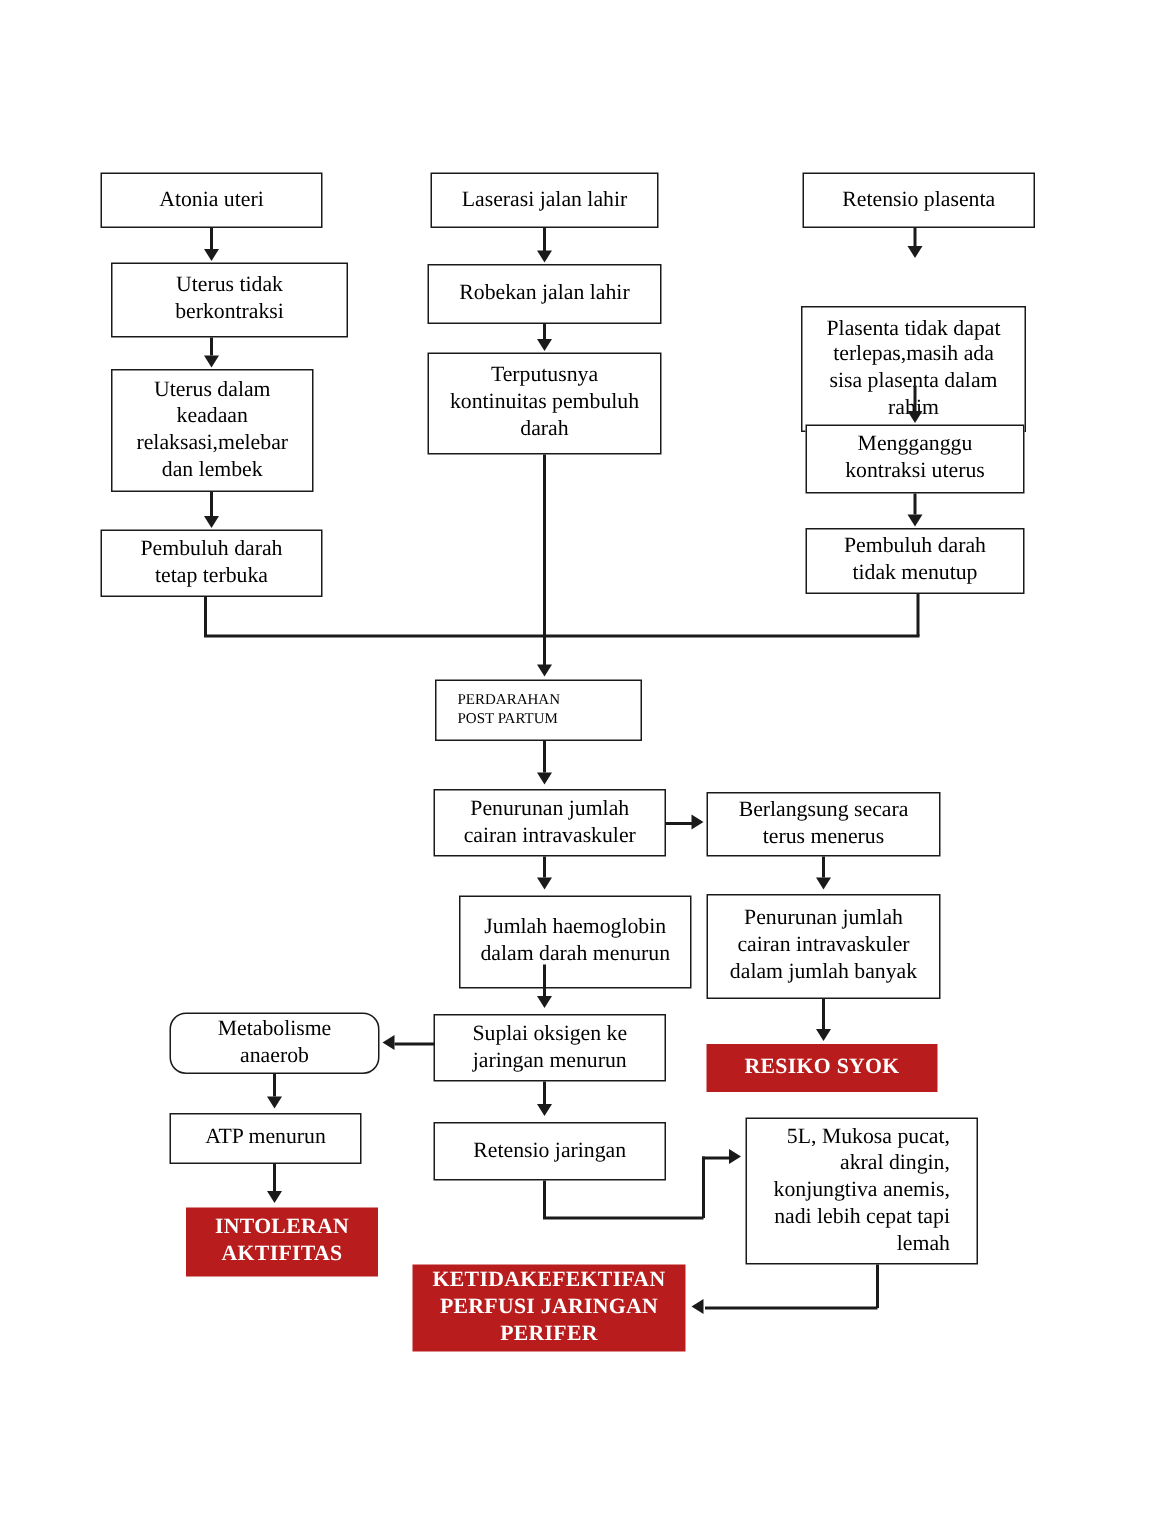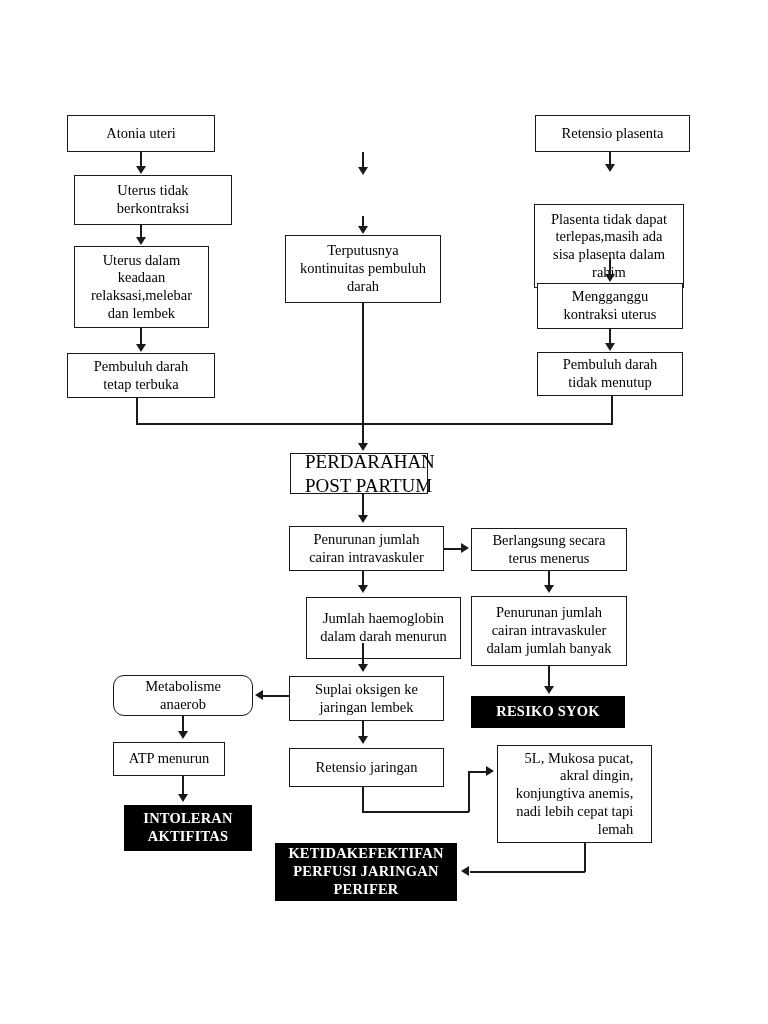--- a/index.html
+++ b/index.html
@@ -32,28 +32,28 @@
     font-size: 14.5px;
     padding: 2px 4px;
     white-space: pre-line;
   }
   .node.left-align {
     justify-content: flex-start;
     text-align: left;
     padding-left: 14px;
   }
   .node.diagnosis {
-    background: #000000;
+    background: #b91c1c;
     border: none;
     color: #ffffff;
     font-weight: bold;
     letter-spacing: 0.2px;
   }
   .node.big {
-    font-size: 19px;
+    font-size: 10px;
   }
   
   .ln {
     position: absolute;
     background: #1a1a1a;
   }
   .vline { width: 1.6px; }
   .hline { height: 1.6px; }
   .arrow {
     position: absolute;
@@ -76,34 +76,36 @@
     border-right: 8px solid #1a1a1a;
   }
 </style>
 </head>
 <body>
 
 <div id="canvas">
 
   <div class="node" style="left:67px; top:115px; width:148px; height:37px;">Atonia uteri</div>
 
+  <div class="node" style="left:287px; top:115px; width:152px; height:37px;">Laserasi jalan lahir</div>
 
   <div class="node" style="left:535px; top:115px; width:155px; height:37px;">Retensio plasenta</div>
 
   <div class="node" style="left:74px; top:175px; width:158px; height:50px;">Uterus tidak
 berkontraksi</div>
 
   <div class="node" style="left:74px; top:246px; width:135px; height:82px;">Uterus dalam
 keadaan
 relaksasi,melebar
 dan lembek</div>
 
   <div class="node" style="left:67px; top:353px; width:148px; height:45px;">Pembuluh darah
 tetap terbuka</div>
 
+  <div class="node" style="left:285px; top:176px; width:156px; height:40px;">Robekan jalan lahir</div>
 
   <div class="node" style="left:285px; top:235px; width:156px; height:68px;">Terputusnya
 kontinuitas pembuluh
 darah</div>
 
   <div class="node" style="left:534px; top:173px; width:150px; height:84px;margin-top:31px;">Plasenta tidak dapat
 terlepas,masih ada
 sisa plasenta dalam
 rahim</div>
 
@@ -116,37 +118,37 @@
   <div class="node left-align big" style="left:290px; top:453px; width:138px; height:41px;">PERDARAHAN
 POST PARTUM</div>
 
   <div class="node" style="left:289px; top:526px; width:155px; height:45px;">Penurunan jumlah
 cairan intravaskuler</div>
 
   <div class="node" style="left:306px; top:597px; width:155px; height:62px;">Jumlah haemoglobin
 dalam darah menurun</div>
 
   <div class="node" style="left:289px; top:676px; width:155px; height:45px;">Suplai oksigen ke
-jaringan lembek</div>
+jaringan menurun</div>
 
   <div class="node" style="left:289px; top:748px; width:155px; height:39px;">Retensio jaringan</div>
 
   <div class="node" style="left:471px; top:528px; width:156px; height:43px;">Berlangsung secara
 terus menerus</div>
 
   <div class="node" style="left:471px; top:596px; width:156px; height:70px;">Penurunan jumlah
 cairan intravaskuler
 dalam jumlah banyak</div>
 
   <div class="node diagnosis" style="left:471px; top:696px; width:154px; height:32px;">RESIKO SYOK</div>
 
   <div class="node" style="left:113px; top:675px; width:140px; height:41px;border-radius:11px;">Metabolisme
 anaerob</div>
 
-  <div class="node" style="left:113px; top:742px; width:112px; height:34px;">ATP menurun</div>
+  <div class="node" style="left:113px; top:742px; width:128px; height:34px;">ATP menurun</div>
 
   <div class="node diagnosis" style="left:124px; top:805px; width:128px; height:46px;">INTOLERAN
 AKTIFITAS</div>
 
   <div class="node" style="left:497px; top:745px; width:155px; height:98px;text-align:right;">5L, Mukosa pucat,
 akral dingin,
 konjungtiva anemis,
 nadi lebih cepat tapi
 lemah</div>
 

